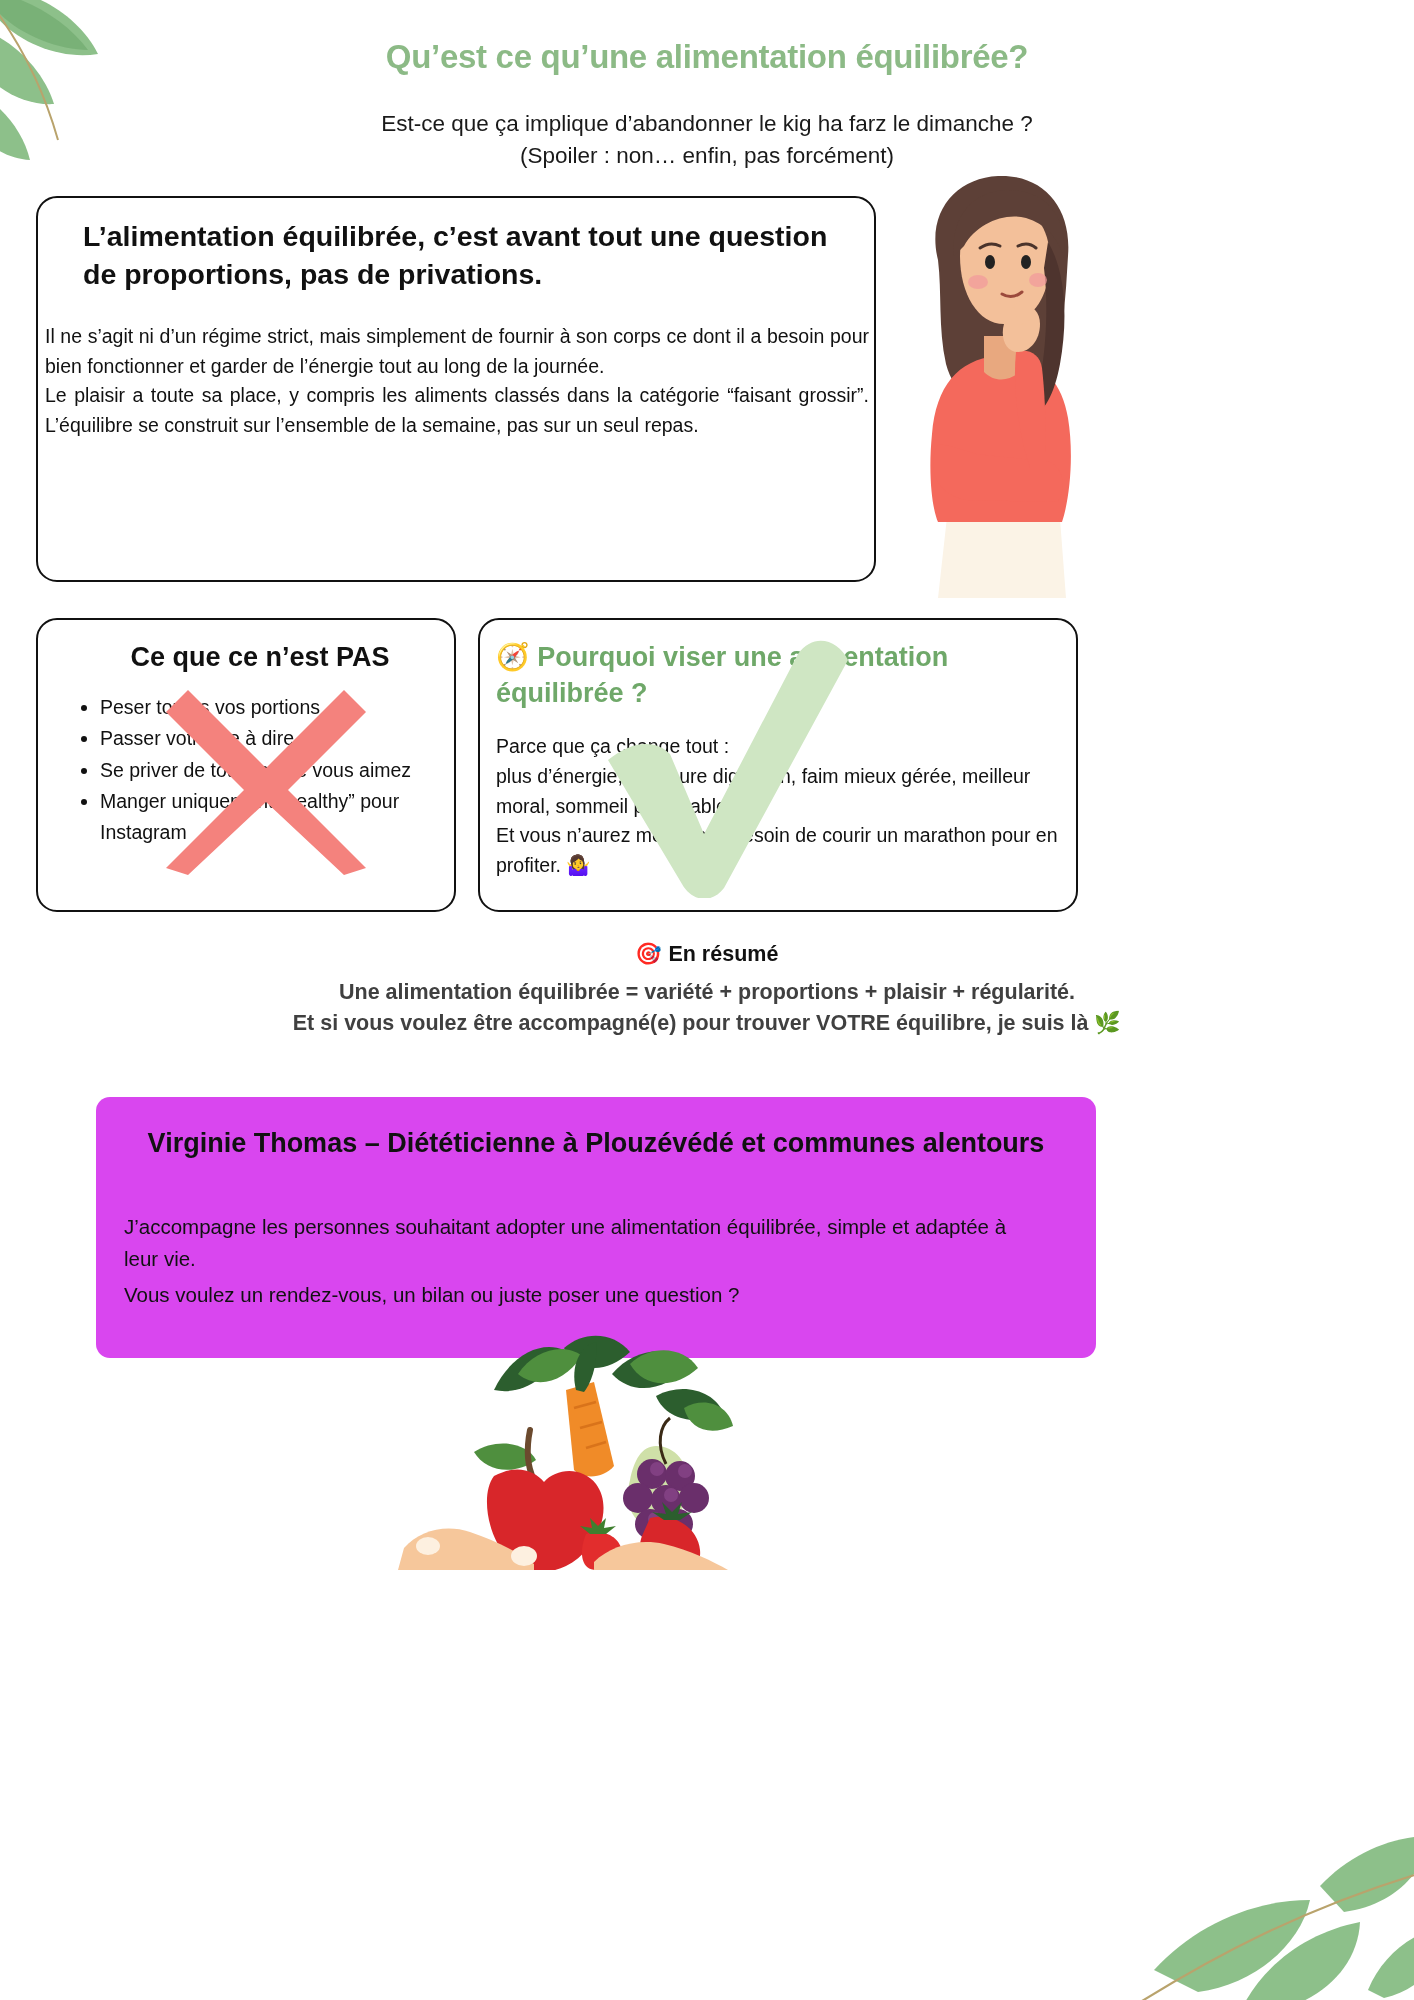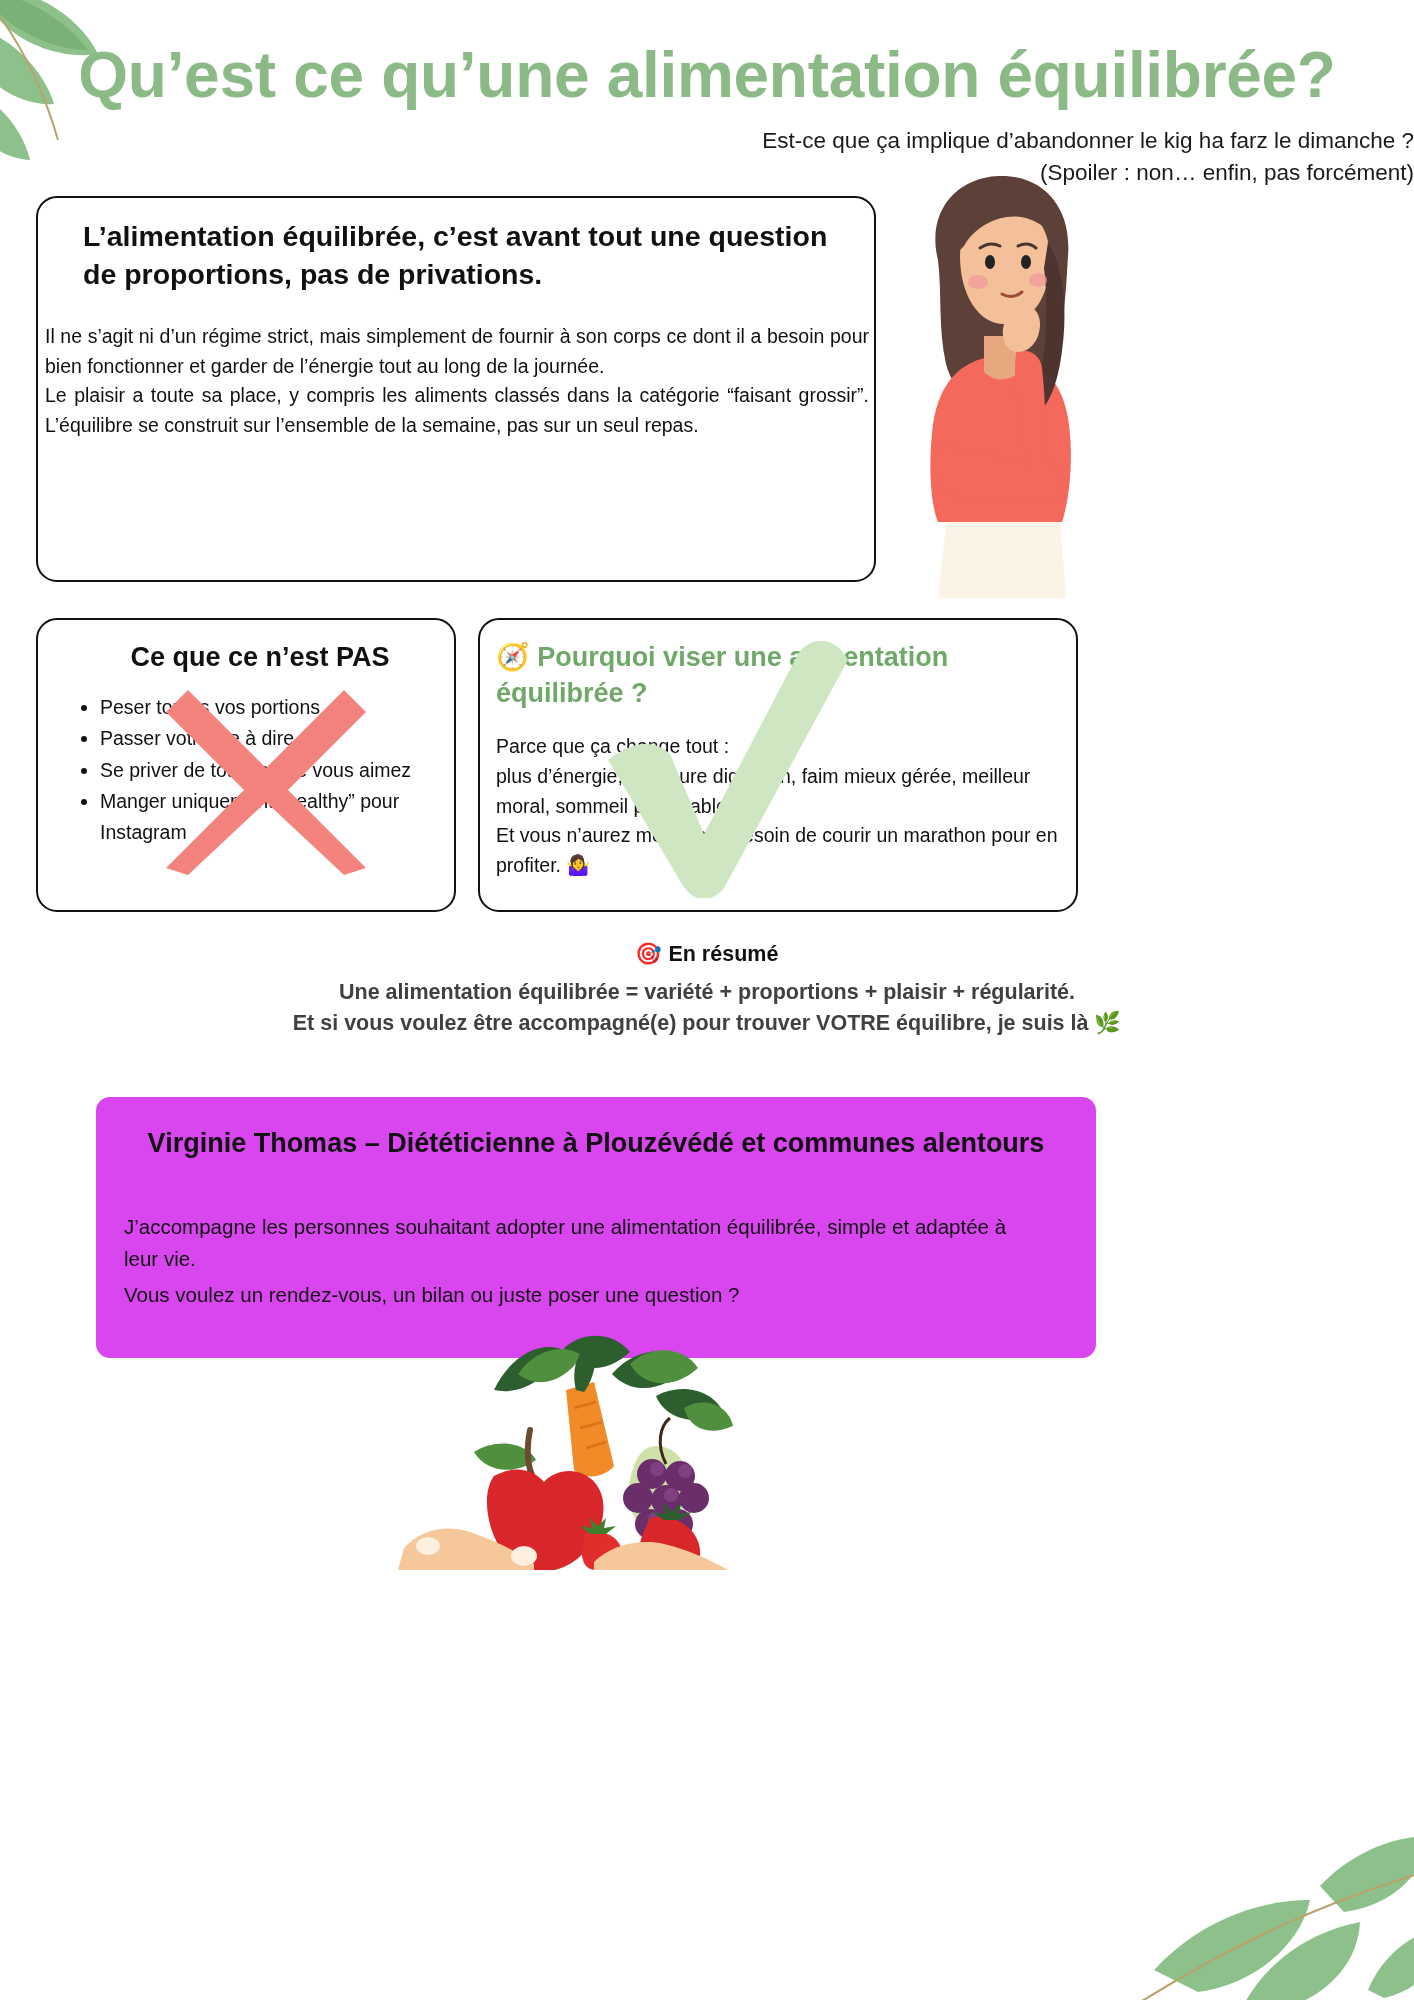--- a/index.html
+++ b/index.html
@@ -14,27 +14,27 @@
 
   
   .leaf-deco{position:absolute;pointer-events:none;}
   .leaf-tl{left:-30px;top:-20px;width:210px;height:200px;}
   .leaf-br{right:-10px;bottom:-10px;width:300px;height:270px;}
 
   
   .title{
     position:absolute;left:0;right:0;top:38px;
     text-align:center;
-    font-size:64px;font-weight:bold;
+    font-size:33px;font-weight:bold;
     color:#8cba86;
     letter-spacing:-0.3px;
   }
   .subtitle{
-    position:absolute;left:0;right:0;top:125px;
-    text-align:right;
+    position:absolute;left:0;right:0;top:108px;
+    text-align:center;
     font-size:22.5px;color:#1a1a1a;line-height:1.42;
   }
   .subtitle div{display:block;}
 
   
   .card{
     position:absolute;
     border:2.2px solid #111;
     border-radius:21px;
     background:transparent;

